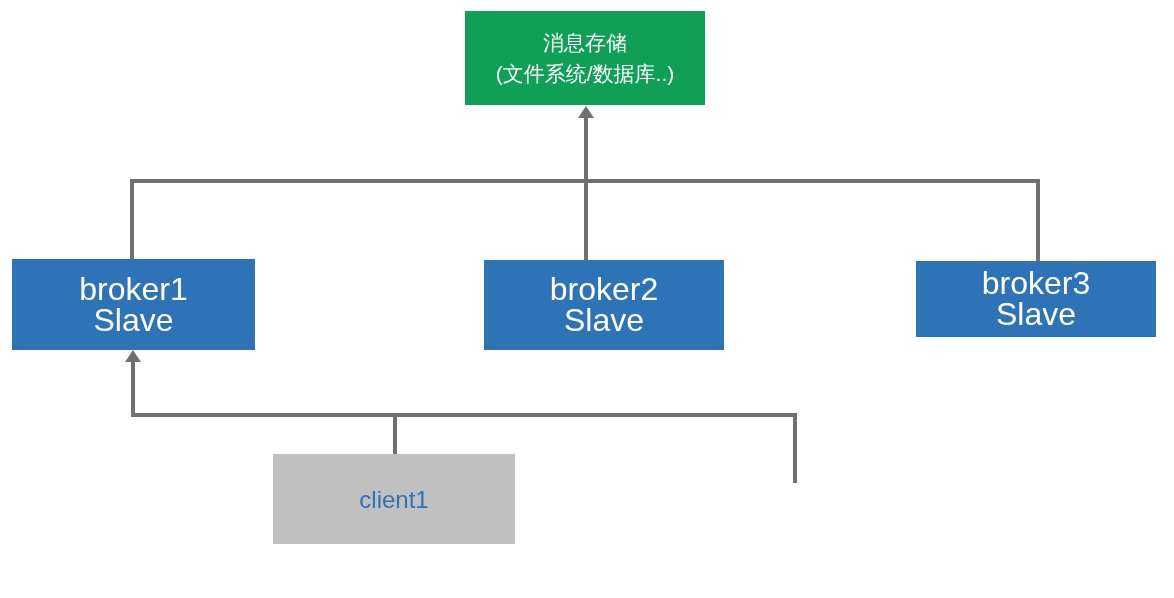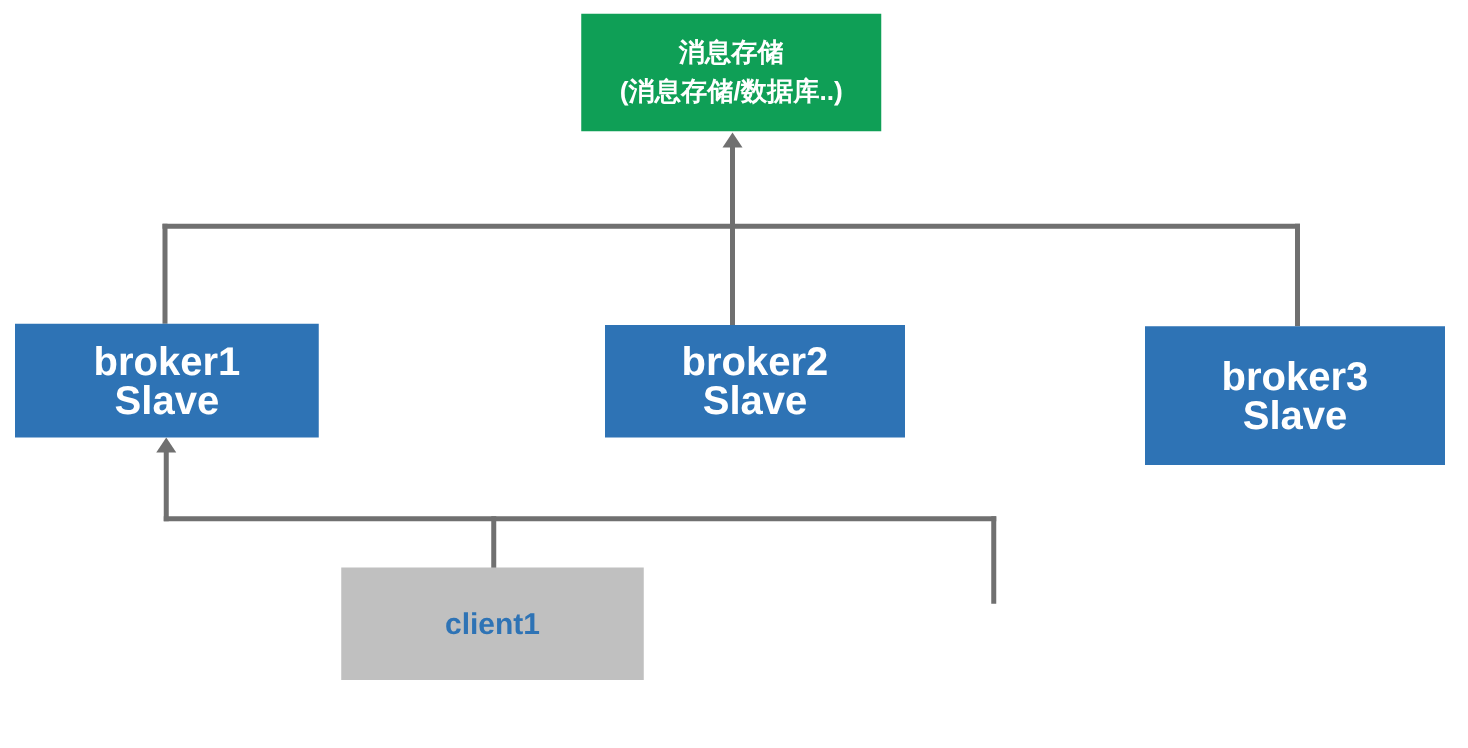--- a/index.html
+++ b/index.html
@@ -7,21 +7,20 @@
     padding: 0;
     background: #ffffff;
     font-family: "Liberation Sans", "DejaVu Sans", sans-serif;
   }
   .canvas {
     position: relative;
     width: 1174px;
     height: 598px;
     background: var(--canvas_bg, #ffffff);
     overflow: hidden;
-    font-weight: bold;
   }
   .node {
     position: absolute;
     display: flex;
     flex-direction: column;
     align-items: center;
     justify-content: center;
     text-align: center;
     box-sizing: border-box;
   }
@@ -35,21 +34,21 @@
     color: var(--node_text);
     font-size: 21px;
   }
   .broker {
     background: var(--broker_bg);
     color: var(--node_text);
     font-size: 32px;
   }
   .broker1 { left: 12px;  top: 259px; width: 243px; height: 91px; }
   .broker2 { left: 484px; top: 260px; width: 240px; height: 90px; }
-  .broker3 { left: 916px; top: 261px; width: 240px; height: 111px; }
+  .broker3 { left: 916px; top: 261px; width: 240px; height: 76px; }
   .client {
     background: var(--client_bg);
     color: var(--client_text);
     font-size: 24px;
   }
   .client1 { left: 273px; top: 454px; width: 242px; height: 90px; }
   .client2 { left: 676px; top: 483px; width: 241px; height: 90px; }
   .line {
     position: absolute;
     background: var(--line);
@@ -84,21 +83,21 @@
   <div class="arrow-up a-storage"></div>
 
   <div class="line l-lower-h"></div>
   <div class="line l-lower-vl"></div>
   <div class="line l-lower-vm"></div>
   <div class="line l-lower-vr"></div>
   <div class="arrow-up a-broker1"></div>
 
   <div class="node storage">
     <div class="ln">消息存储</div>
-    <div class="ln">(消息存储/数据库..)</div>
+    <div class="ln">(文件系统/数据库..)</div>
   </div>
 
   <div class="node broker broker1">
     <div class="ln">broker1</div>
     <div class="ln">Slave</div>
   </div>
 
   <div class="node broker broker2">
     <div class="ln">broker2</div>
     <div class="ln">Slave</div>

